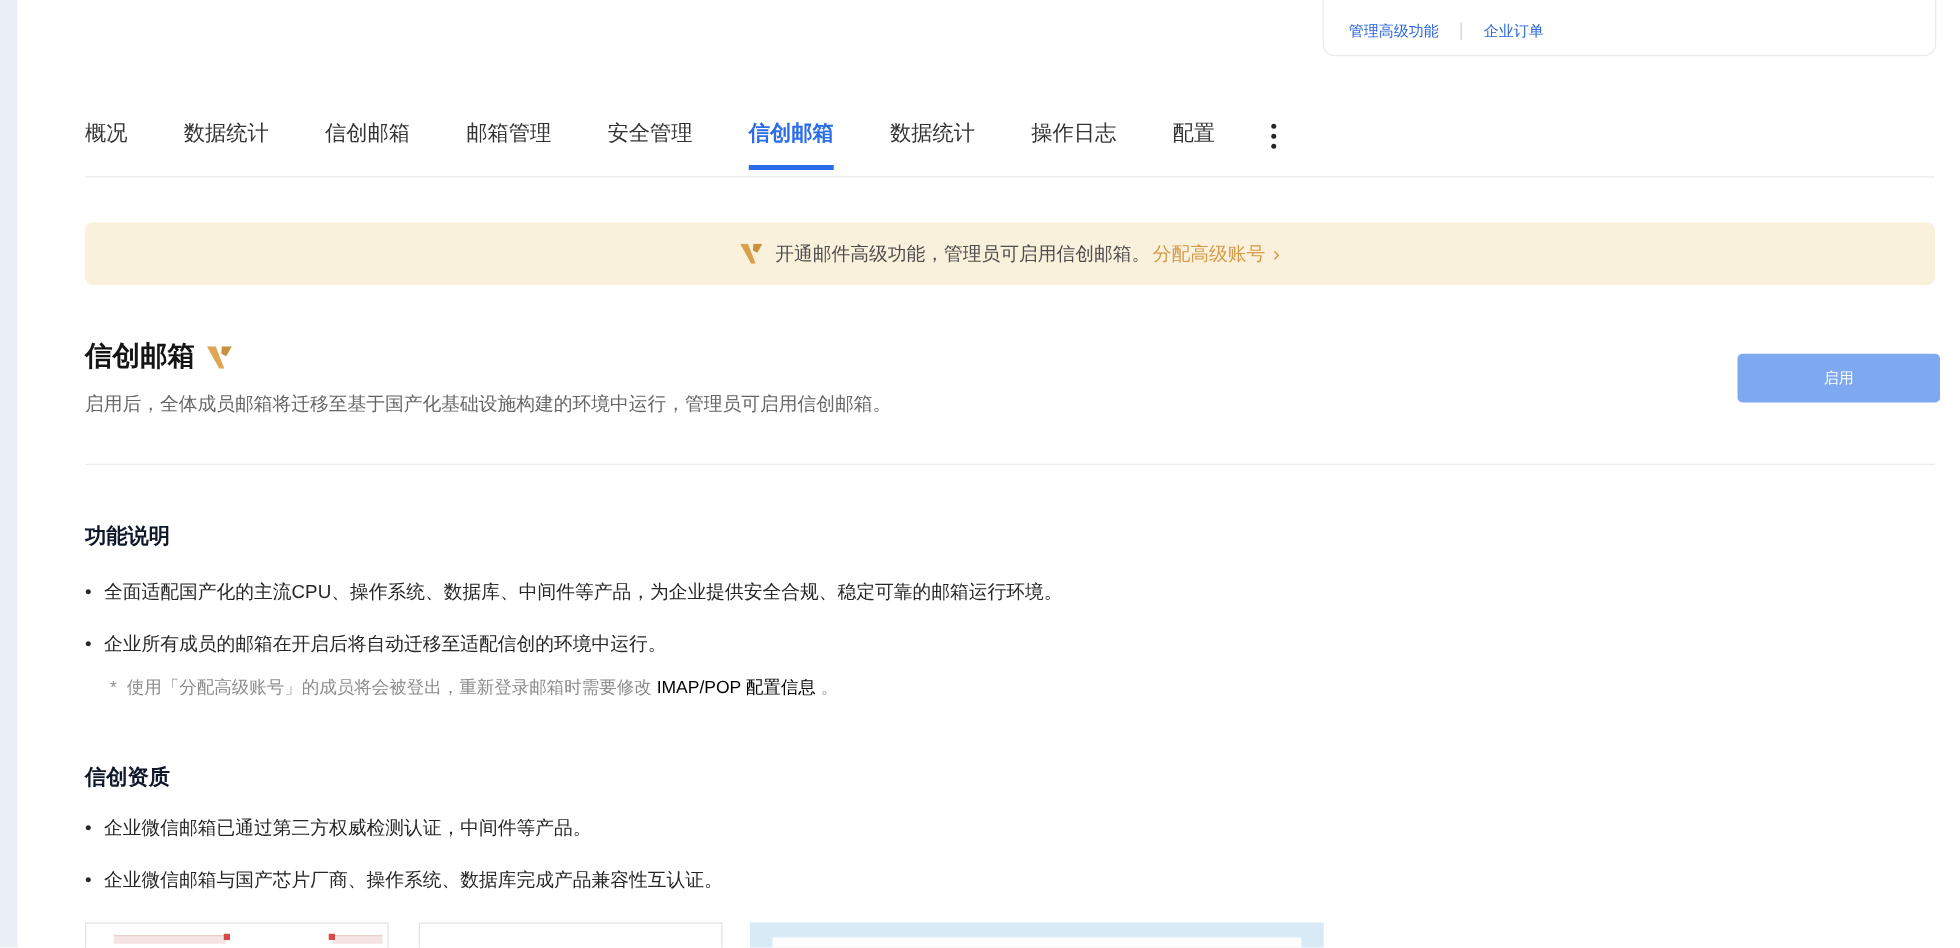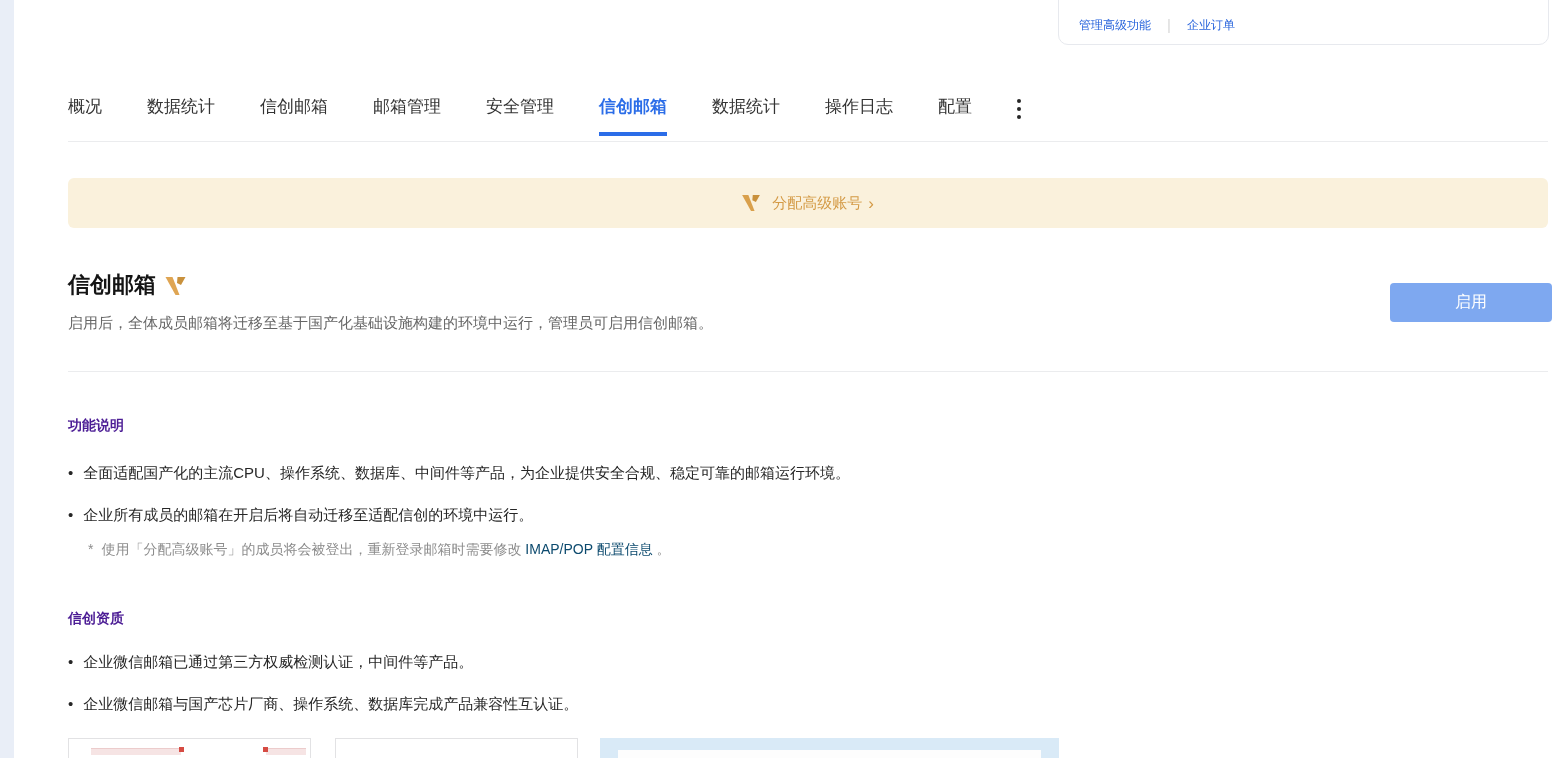--- a/index.html
+++ b/index.html
@@ -37,31 +37,31 @@
   .banner svg { margin-right:10px; }
   .banner-link { color:#d49a45; text-decoration:none; cursor:pointer; margin-left:2px; display:inline-flex; align-items:center;text-align:center; }
   .banner-link .chev { margin-left:6px; font-size:17px; line-height:1; }
 
   
   .feature-title { position:absolute; left:68px; top:270px; font-size:22px; font-weight:bold; color:#141414; display:flex; align-items:center; }
   .feature-title svg { margin-left:9px; margin-top:2px; }
   .feature-desc { position:absolute; left:68px; top:314px; font-size:15px; color:#666; }
   .enable-btn {
     position:absolute; left:1390px; top:283px; width:162px; height:39px;
-    background:#7ea8f0; color:#fff; font-size:16px; border:none; border-radius:4px; cursor:pointer;
+    background:#7ea8f0; color:#fff; font-size:12px; border:none; border-radius:4px; cursor:pointer;
     font-family:inherit;
   }
   .divider1 { position:absolute; left:68px; top:371px; width:1480px; height:1px; background:#ebecee; }
 
-  .section-title { position:absolute; left:68px; font-size:14px; color:#4c1d95; }
+  .section-title { position:absolute; left:68px; font-size:17px; color:#0f172a; }
   .bullet { position:absolute; left:68px; font-size:15px; color:#262626; display:flex; align-items:baseline; }
   .bullet .dot { font-size:15px; margin-right:10px; color:#262626; }
   .note { position:absolute; left:88px; top:541px; font-size:14px; color:#8c8c8c; }
   .note .star { margin-right:8px; }
-  .note-link { color:#0c4a6e; text-decoration:none; cursor:pointer; }
+  .note-link { color:#000000; text-decoration:none; cursor:pointer; }
 
   
   .cert-card { position:absolute; top:738px; height:34px; background:#fff; border:1px solid #e2e2e4; }
   .cert-1 { left:68px;  width:243px; }
   .cert-2 { left:335px; width:243px; }
   .cert-3 { left:600px; width:459px; background:#d9eaf7; border:none; }
   .cert-1 .seal-a { position:absolute; left:22px; top:9px; width:90px; height:7px; background:#f6e4e4; border-top:1px solid #eccccc; }
   .cert-1 .seal-a i { position:absolute; right:-3px; top:-2px; width:5px; height:5px; background:#d64b43; }
   .cert-1 .seal-b { position:absolute; left:197px; top:9px; width:40px; height:7px; background:#f6e4e4; border-top:1px solid #eccccc; }
   .cert-1 .seal-b i { position:absolute; left:-3px; top:-2px; width:5px; height:5px; background:#d64b43; }
@@ -94,20 +94,21 @@
       <i></i>
     </div>
 </nav>
 <div class="tab-divider"></div>
 
 <div class="banner">
   <svg width="18" height="16" viewBox="0 0 20 18">
     <polygon points="0,0 7,0 14,18 10,18" fill="#d9a04b"></polygon>
     <polygon points="12,0 20,0 15.5,8 11.5,6" fill="#c9913c"></polygon>
   </svg>
+  <span>开通邮件高级功能，管理员可启用信创邮箱。</span>
   <a class="banner-link">
     <span>分配高级账号</span>
     <span class="chev">›</span>
   </a>
 </div>
 
 <h1 class="feature-title">
   <span>信创邮箱</span>
   <svg width="21" height="18" viewBox="0 0 20 18">
     <polygon points="0,0 7,0 14,18 10,18" fill="#dfa553"></polygon>

